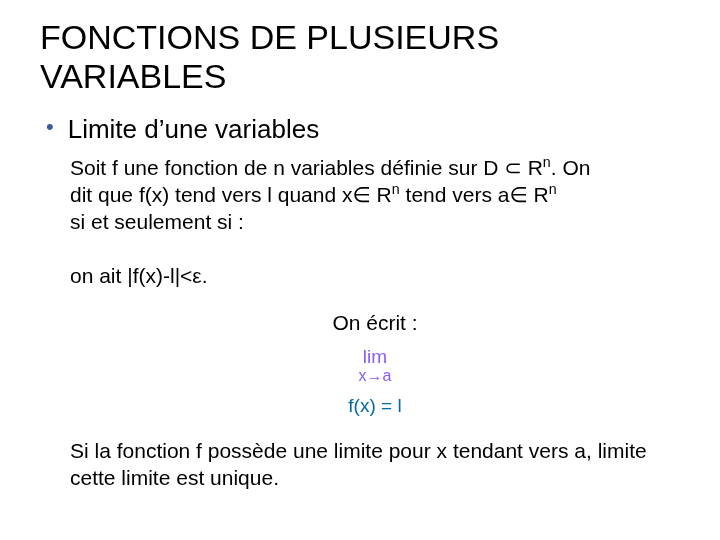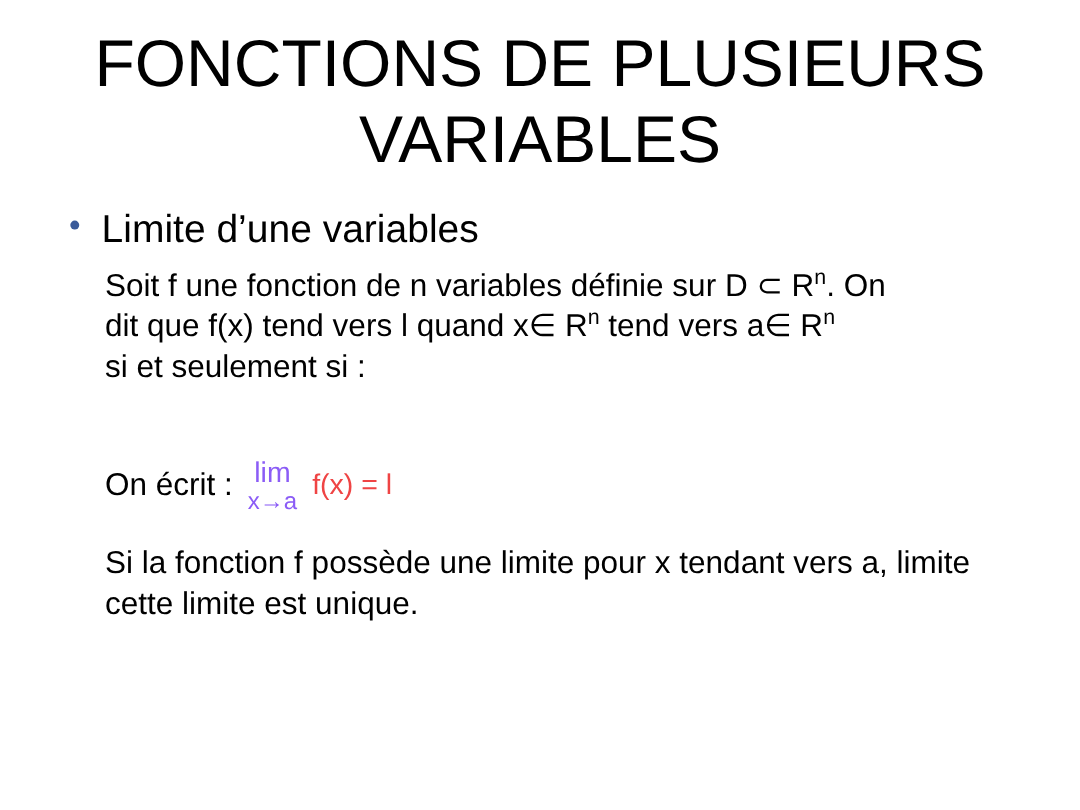--- a/index.html
+++ b/index.html
@@ -12,22 +12,22 @@
     color: #000;
   }
   .slide {
     width: 720px;
     height: 540px;
     box-sizing: border-box;
     padding: 18px 40px 20px 40px;
     position: relative;
   }
   .title {
-    text-align: center;
-    font-size: 44px;
+    text-align: left;
+    font-size: 34px;
     font-weight: 400;
     line-height: 1.15;
     margin: 0 0 18px 0;
   }
   .bullet {
     display: flex;
     align-items: flex-start;
     margin-left: 6px;
     margin-bottom: 10px;
   }
@@ -45,35 +45,36 @@
     margin-left: 30px;
     font-size: 21px;
     line-height: 1.28;
   }
   .para { margin-bottom: 20px; }
   sup { font-size: 0.68em; vertical-align: super; line-height: 0; }
   .limitline {
     display: flex;
     align-items: center;
     gap: 10px;
+    flex-direction: column;
   }
   .limfrac {
     display: inline-flex;
     flex-direction: column;
     align-items: center;
     font-family: Arial, Helvetica, sans-serif;
     font-size: 19px;
     line-height: 1;
     color: #8b5cf6;
   }
   .limfrac .top { font-size: 19px; }
   .limfrac .bot { font-size: 16px; margin-top: 2px; }
   .limexpr {
     font-size: 19px;
-    color: #ef4444;
+    color: #0369a1;
   }
   .bold { font-weight: 400; }
 </style>
 </head>
 <body>
 
 <div class="slide">
 
   <h1 class="title">FONCTIONS DE PLUSIEURS VARIABLES</h1>
 
@@ -82,20 +83,21 @@
     <span class="bl">Limite d’une variables</span>
   </div>
 
   <div class="body">
 
     <div class="para">
       <span>Soit f une fonction de n variables définie sur D ⊂ R</span><sup>n</sup><span>. On</span><br>
       <span>dit que f(x) tend vers l quand x∈ R</span><sup>n</sup><span> tend vers a∈ R</span><sup>n</sup><br>
       <span>si et seulement si :</span><br>
       <br>
+      <span>on ait |f(x)-l|&lt;ε.</span>
     </div>
 
     <div class="para limitline">
       <span>On écrit :</span>
       <span class="limfrac">
         <span class="top">lim</span>
         <span class="bot">x→a</span>
       </span>
       <span class="limexpr">f(x) = l</span>
     </div>

